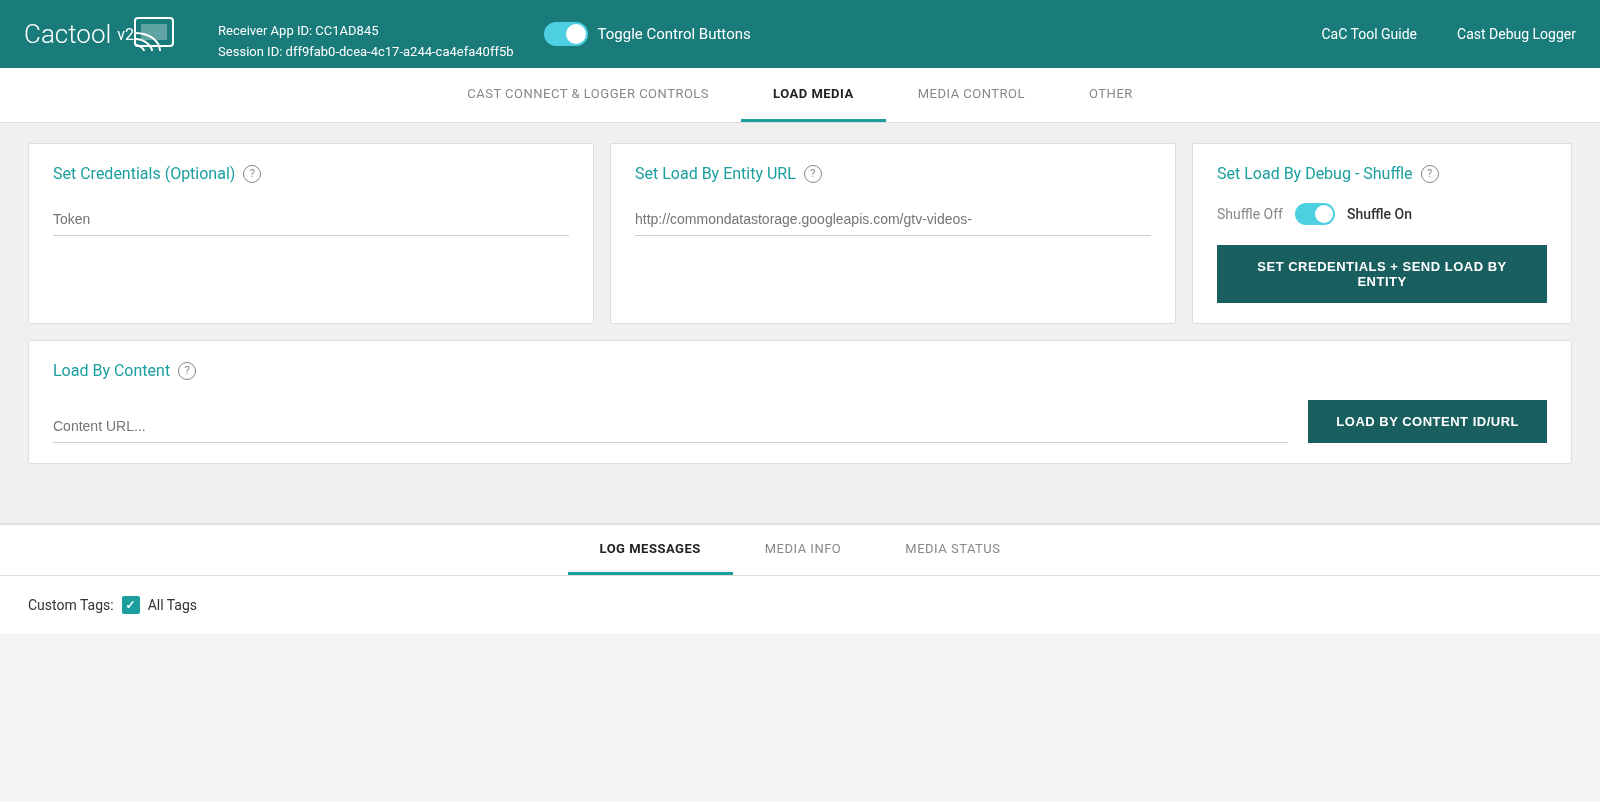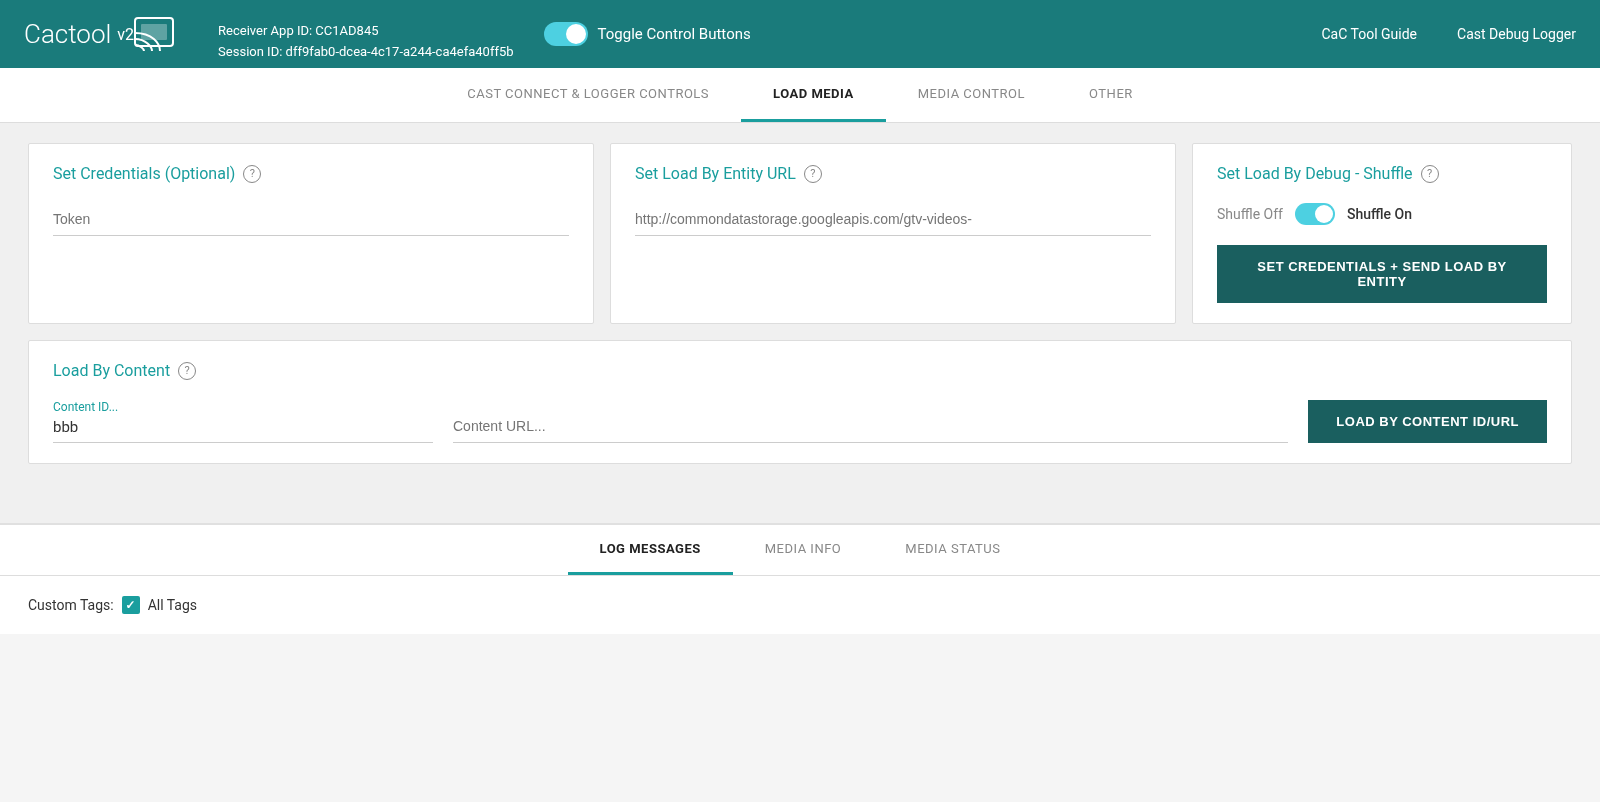--- a/index.html
+++ b/index.html
@@ -372,24 +372,20 @@
     </div>
 
   </div>
 
   <div class="full-card">
     <div class="card-title">
       <span>Load By Content</span>
       <span class="help-icon">?</span>
     </div>
     <div class="load-content-row">
-      <div class="load-content-left">
-        <div class="content-id-label">Content ID...</div>
-        <div class="content-id-value">bbb</div>
-      </div>
       <div class="load-content-mid">
         <input class="input-field" type="text" placeholder="Content URL..." style="">
       </div>
       <button class="btn-load">LOAD BY CONTENT ID/URL</button>
     </div>
   </div>
 
 </div>
 
 <div class="bottom-section">

